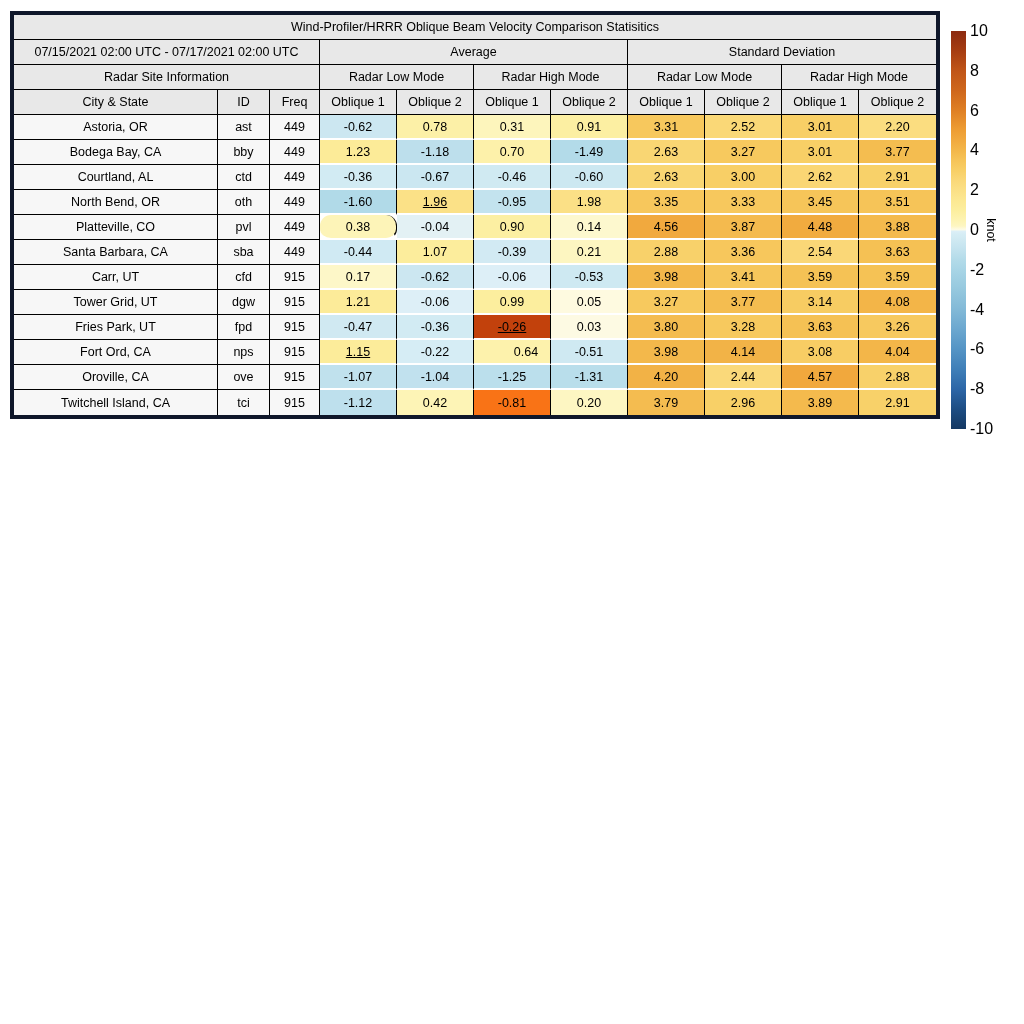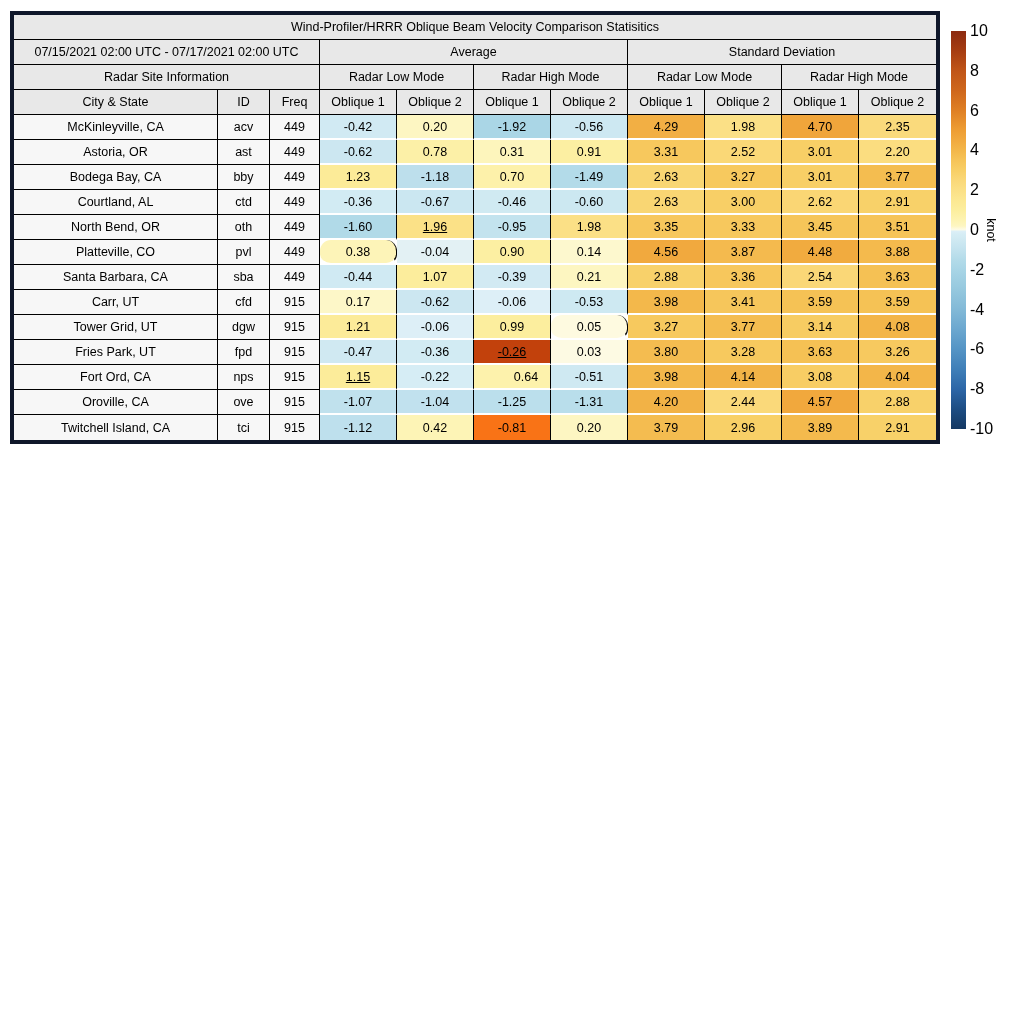--- a/index.html
+++ b/index.html
@@ -115,33 +115,20 @@
         <th>Oblique 1</th>
         <th>Oblique 2</th>
         <th>Oblique 1</th>
         <th>Oblique 2</th>
         <th>Oblique 1</th>
         <th>Oblique 2</th>
       </tr>
     </thead>
     <tbody id="stats-body">
         <tr>
-          <td class="info">McKinleyville, CA</td>
-          <td class="info">acv</td>
-          <td class="info">449</td>
-          <td class="value" style="background: rgb(209, 234, 243);">-0.42</td>
-          <td class="value" style="background: rgb(253, 246, 194);">0.20</td>
-          <td class="value" style="background: rgb(170, 214, 230);">-1.92</td>
-          <td class="value" style="background: rgb(205, 232, 242);">-0.56</td>
-          <td class="value" style="background: rgb(242, 175, 68);">4.29</td>
-          <td class="value" style="background: rgb(251, 224, 134);">1.98</td>
-          <td class="value" style="background: rgb(240, 165, 59);">4.70</td>
-          <td class="value" style="background: rgb(250, 218, 124);">2.35</td>
-        </tr>
-        <tr>
           <td class="info">Astoria, OR</td>
           <td class="info">ast</td>
           <td class="info">449</td>
           <td class="value" style="background: rgb(204, 231, 241);">-0.62</td>
           <td class="value" style="background: rgb(252, 240, 167);">0.78</td>
           <td class="value" style="background: rgb(253, 245, 188);">0.31</td>
           <td class="value" style="background: rgb(252, 239, 162);">0.91</td>
           <td class="value" style="background: rgb(247, 200, 93);">3.31</td>
           <td class="value" style="background: rgb(250, 216, 119);">2.52</td>
           <td class="value" style="background: rgb(248, 207, 102);">3.01</td>
@@ -225,21 +212,21 @@
           <td class="value" style="background: rgb(245, 194, 85);">3.59</td>
           <td class="value" style="background: rgb(245, 194, 85);">3.59</td>
         </tr>
         <tr>
           <td class="info">Tower Grid, UT</td>
           <td class="info">dgw</td>
           <td class="info">915</td>
           <td class="value" style="background: rgb(252, 235, 153);">1.21</td>
           <td class="value" style="background: rgb(221, 239, 247);">-0.06</td>
           <td class="value" style="background: rgb(252, 238, 158);">0.99</td>
-          <td class="value" style="background: rgb(254, 250, 224); border-radius: 11px;">0.05</td>
+          <td class="value" style="background: rgb(254, 250, 224);">0.05</td>
           <td class="value" style="background: rgb(247, 201, 94);">3.27</td>
           <td class="value" style="background: rgb(244, 189, 80);">3.77</td>
           <td class="value" style="background: rgb(247, 204, 98);">3.14</td>
           <td class="value" style="background: rgb(243, 181, 72);">4.08</td>
         </tr>
         <tr>
           <td class="info">Fries Park, UT</td>
           <td class="info">fpd</td>
           <td class="info">915</td>
           <td class="value" style="background: rgb(208, 233, 242);">-0.47</td>

